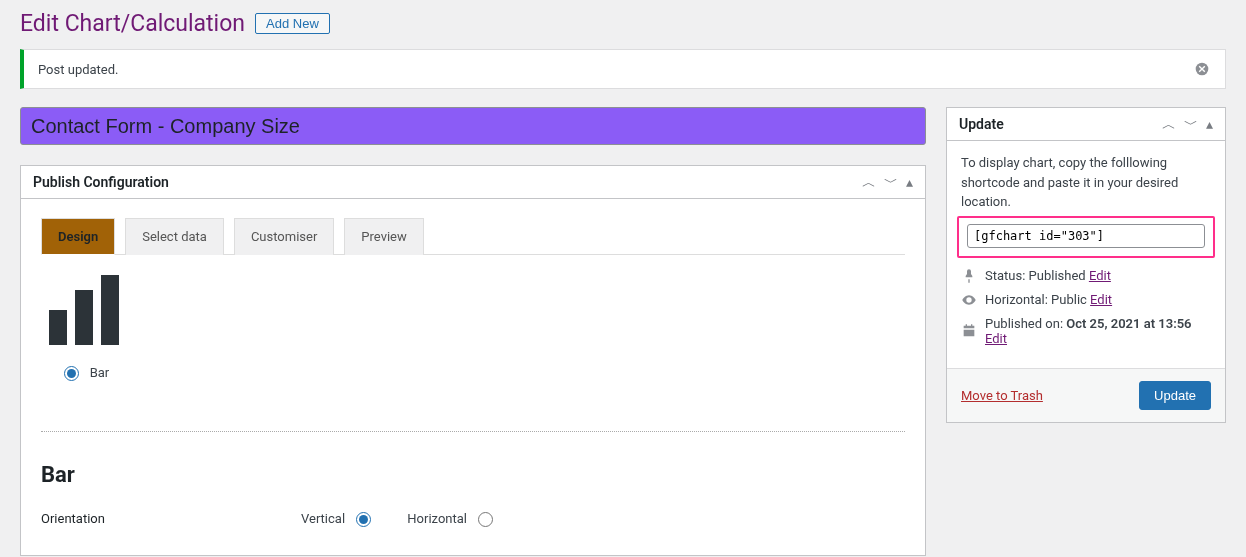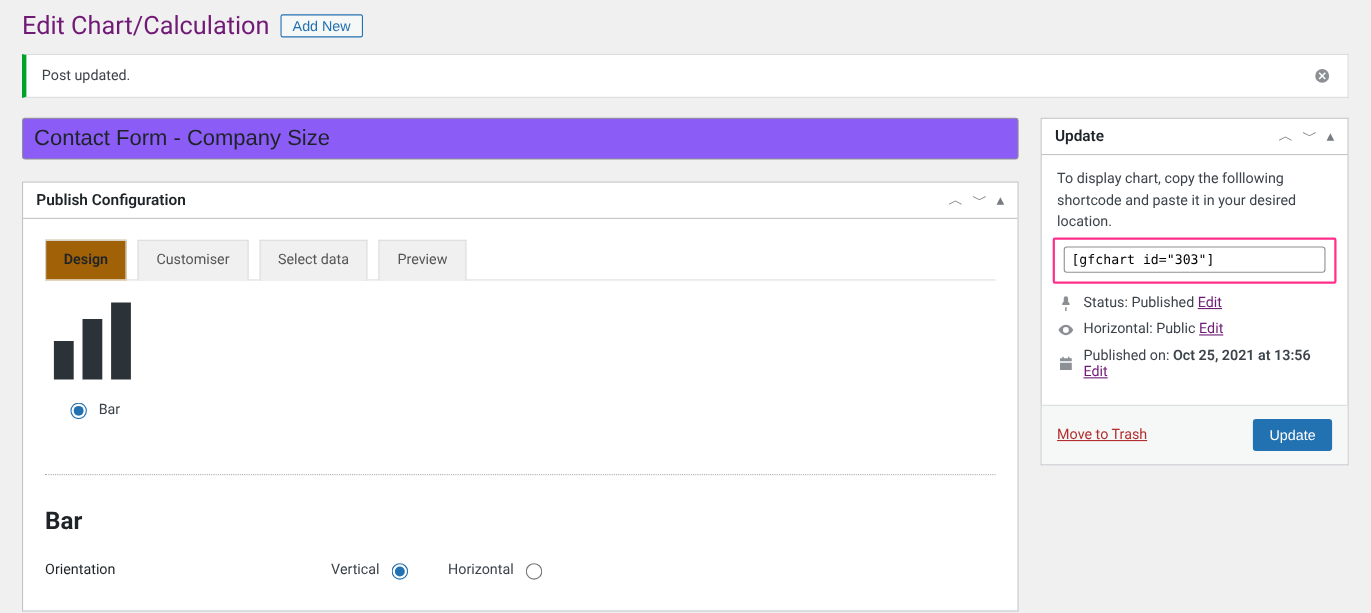--- a/index.html
+++ b/index.html
@@ -129,22 +129,22 @@
           <h2>Publish Configuration</h2>
           <div class="hctrl">
             <span>︿</span>
             <span>﹀</span>
             <span>▴</span>
           </div>
         </div>
         <div class="postbox-body">
           <div class="tabs">
             <div class="tab active">Design</div>
+            <div class="tab">Select data</div>
             <div class="tab">Customiser</div>
-            <div class="tab">Select data</div>
             <div class="tab">Preview</div>
           </div>
 
           <div class="chart-type">
             <div class="mini-bars">
               <div class="b" style="height:35px"></div>
               <div class="b" style="height:55px"></div>
               <div class="b" style="height:70px"></div>
             </div>
             <label class="radio-row">

